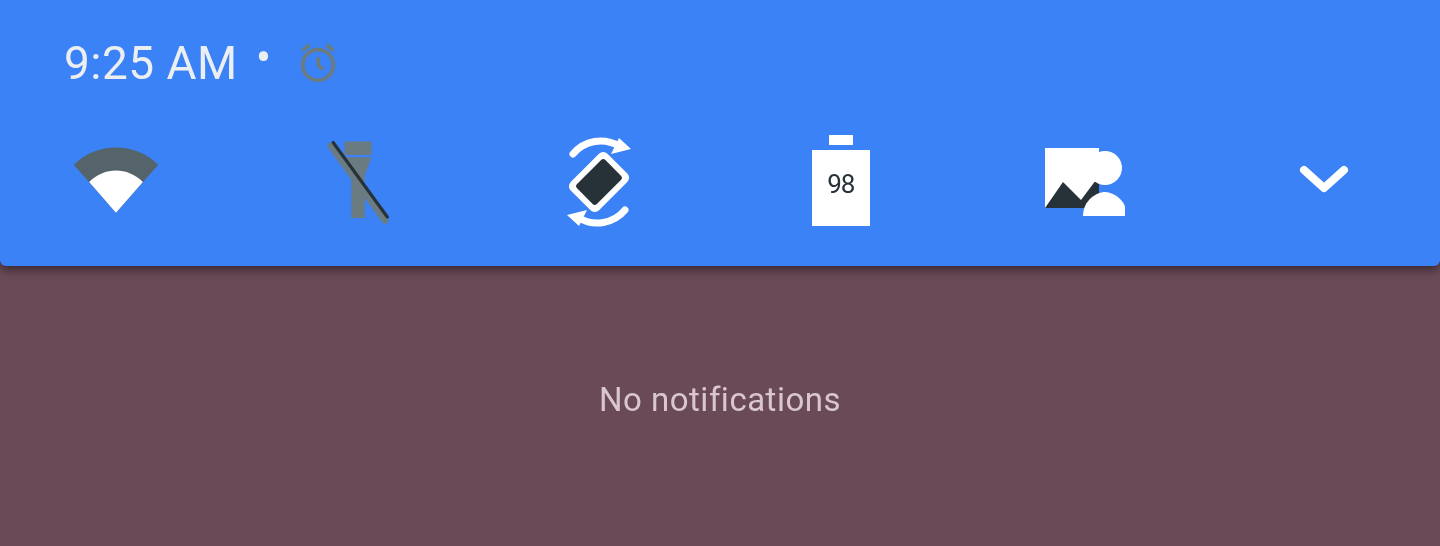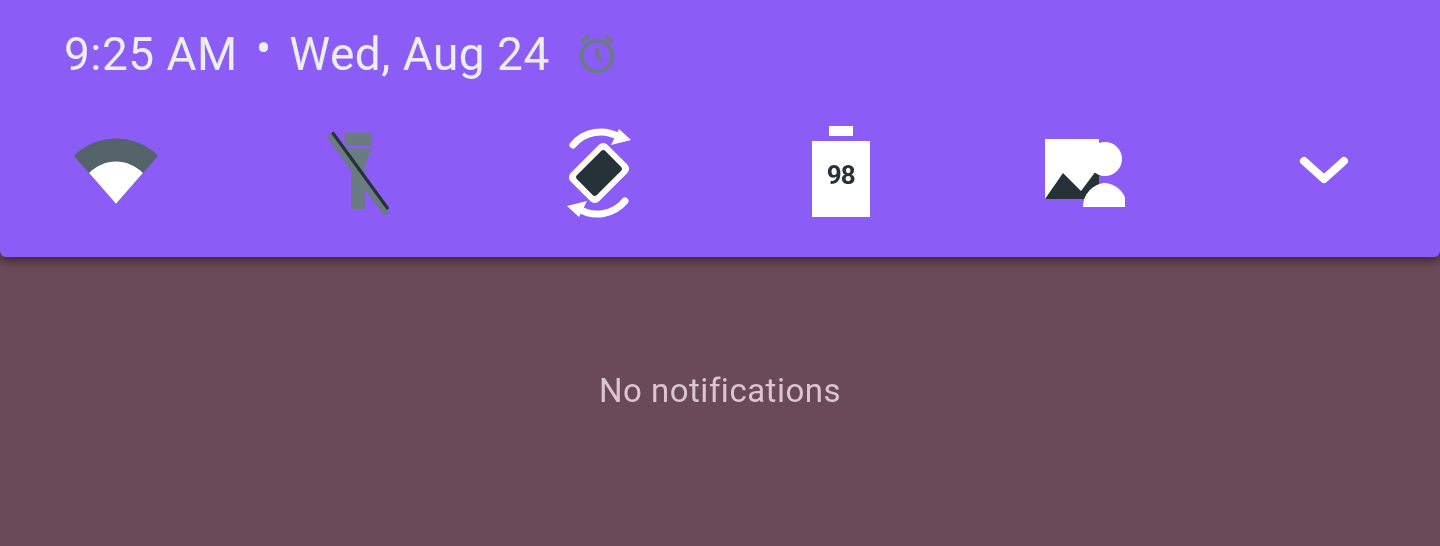--- a/index.html
+++ b/index.html
@@ -5,23 +5,23 @@
     * { margin: 0; padding: 0; box-sizing: border-box; }
     body {
       width: 1440px;
       height: 546px;
       font-family: Roboto, "Helvetica Neue", Arial, sans-serif;
       background: #6a4a57;
       overflow: hidden;
       color: #fff;
     }
     .qs-panel {
-      background: #8b5cf6;
+      background: #3b82f6;
       color: #fff;
-      padding: 15px 0 34px 0;
+      padding: 24px 0 34px 0;
       border-radius: 0 0 6px 6px;
       box-shadow: 0 4px 10px rgba(0,0,0,0.45);
     }
     .time-row {
       display: flex;
       align-items: center;
       gap: 18px;
       padding: 0 64px;
       height: 78px;
     }
@@ -85,21 +85,21 @@
       height: 10px;
       background: #fff;
     }
     .battery-pct {
       position: absolute;
       top: 50%;
       left: 50%;
       transform: translate(-50%, -42%);
       color: #263238;
       font-size: 26px;
-      font-weight: 700;
+      font-weight: 400;
       letter-spacing: -1px;
     }
     .expand-btn {
       width: 120px;
       height: 100px;
       display: flex;
       align-items: center;
       justify-content: center;
       cursor: pointer;
       flex: 0 0 auto;
@@ -118,21 +118,20 @@
     }
   </style>
 </head>
 <body>
 
 <div class="qs-panel">
 
   <div class="time-row">
     <span class="time-text">9:25 AM</span>
     <span class="dot-sep">•</span>
-    <span class="date-text">Wed, Aug 24</span>
     <span class="alarm-icon">
       <svg width="46" height="46" viewBox="0 0 24 24" fill="none" stroke="#6b7b82" stroke-width="2">
         <circle cx="12" cy="13" r="8"></circle>
         <path d="M12 9v4l2.5 2.5"></path>
         <path d="M4.5 5 L7 3" stroke-linecap="round"></path>
         <path d="M19.5 5 L17 3" stroke-linecap="round"></path>
       </svg>
     </span>
   </div>
 

